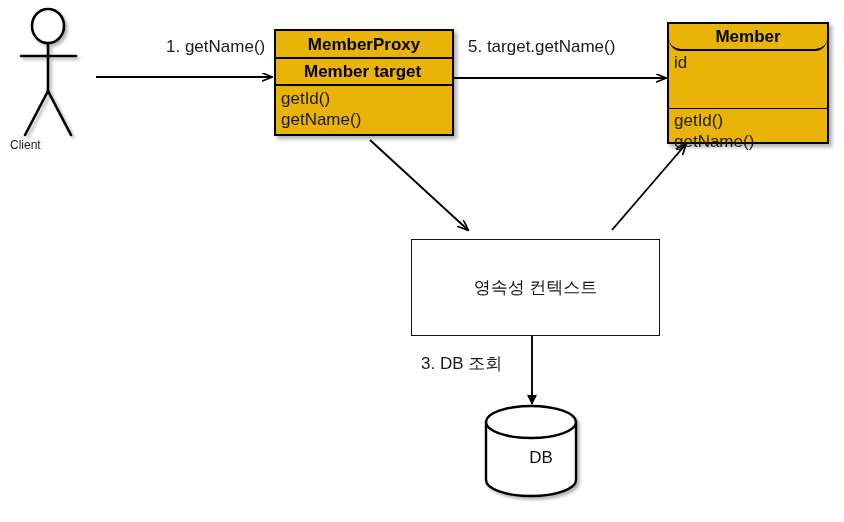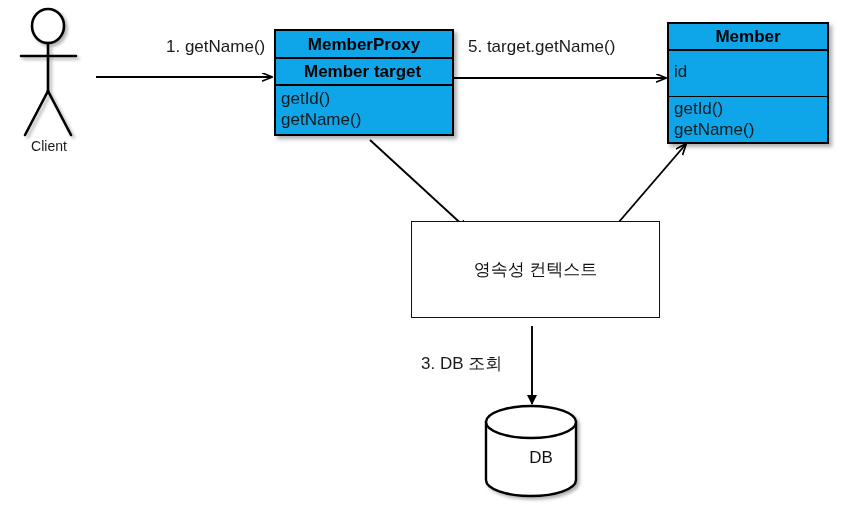--- a/index.html
+++ b/index.html
@@ -27,21 +27,21 @@
   .label {
     position: absolute;
     color: #1a1a1a;
     white-space: nowrap;
     font-size: 17px;
     line-height: 1.15;
   }
   
   .uml-box {
     position: absolute;
-    background: #0ea5e9;
+    background: #eab308;
     border: 2px solid #000000;
     box-sizing: border-box;
     box-shadow: 3px 3px 4px rgba(0,0,0,0.32);
   }
   .uml-section {
     box-sizing: border-box;
     padding: 1px 5px 2px 5px;
   }
   .uml-title {
     text-align: center;
@@ -81,23 +81,22 @@
     border: 1.8px solid #111111;
     box-sizing: border-box;
     display: flex;
     align-items: center;
     justify-content: center;
     font-size: 17px;
     color: #111111;
   }
   .actor-caption {
     position: absolute;
-    font-size: 14px;
+    font-size: 12px;
     color: #1a1a1a;
-    text-align: center;
     white-space: nowrap;
   }
   
   .db-caption {
     position: absolute;
     font-size: 17px;
     color: #111111;
     text-align: center;
     white-space: nowrap;
   }
@@ -152,31 +151,31 @@
   <div class="uml-box" id="box-member-proxy" style="left:274px; top:29px; width:180px; height:107px;">
     <div class="uml-section uml-title" style="height:28px; line-height:25px;">MemberProxy</div>
     <div class="uml-section uml-attr-bold" style="height:27px; line-height:24px;">Member target</div>
     <div class="uml-section uml-ops" style="height:48px; padding-top:2px;">
       <span class="uml-line">getId()</span>
       <span class="uml-line">getName()</span>
     </div>
   </div>
 
   <div class="uml-box" id="box-member" style="left:667px; top:22px; width:162px; height:122px;">
-    <div class="uml-section uml-title" style="height:27px; line-height:24px;">Member</div>
-    <div class="uml-section uml-attrs" style="height:46px; padding-top:10px;">
+    <div class="uml-section uml-title" style="height:27px; line-height:24px;border-radius:12px;">Member</div>
+    <div class="uml-section uml-attrs" style="height:58px; padding-top:1px;">
       <span class="uml-line">id</span>
     </div>
     <div class="uml-section uml-ops" style="height:45px; padding-top:1px;">
       <span class="uml-line">getId()</span>
       <span class="uml-line">getName()</span>
     </div>
   </div>
 
-  <div class="plain-box" id="box-persistence-context" style="left:411px; top:221px; width:249px; height:97px;">
+  <div class="plain-box" id="box-persistence-context" style="left:411px; top:239px; width:249px; height:97px;">
     <span>영속성 컨텍스트</span>
   </div>
 
   <div class="db-caption" style="left:486px; top:448px; width:90px;padding-left:10px;">DB</div>
 
   <div class="label" style="left:122px; top:37px;margin-left:44px;">1. getName()</div>
 
 
   <div class="label" style="left:421px; top:354px;text-align:right;">3. DB 조회</div>
 

